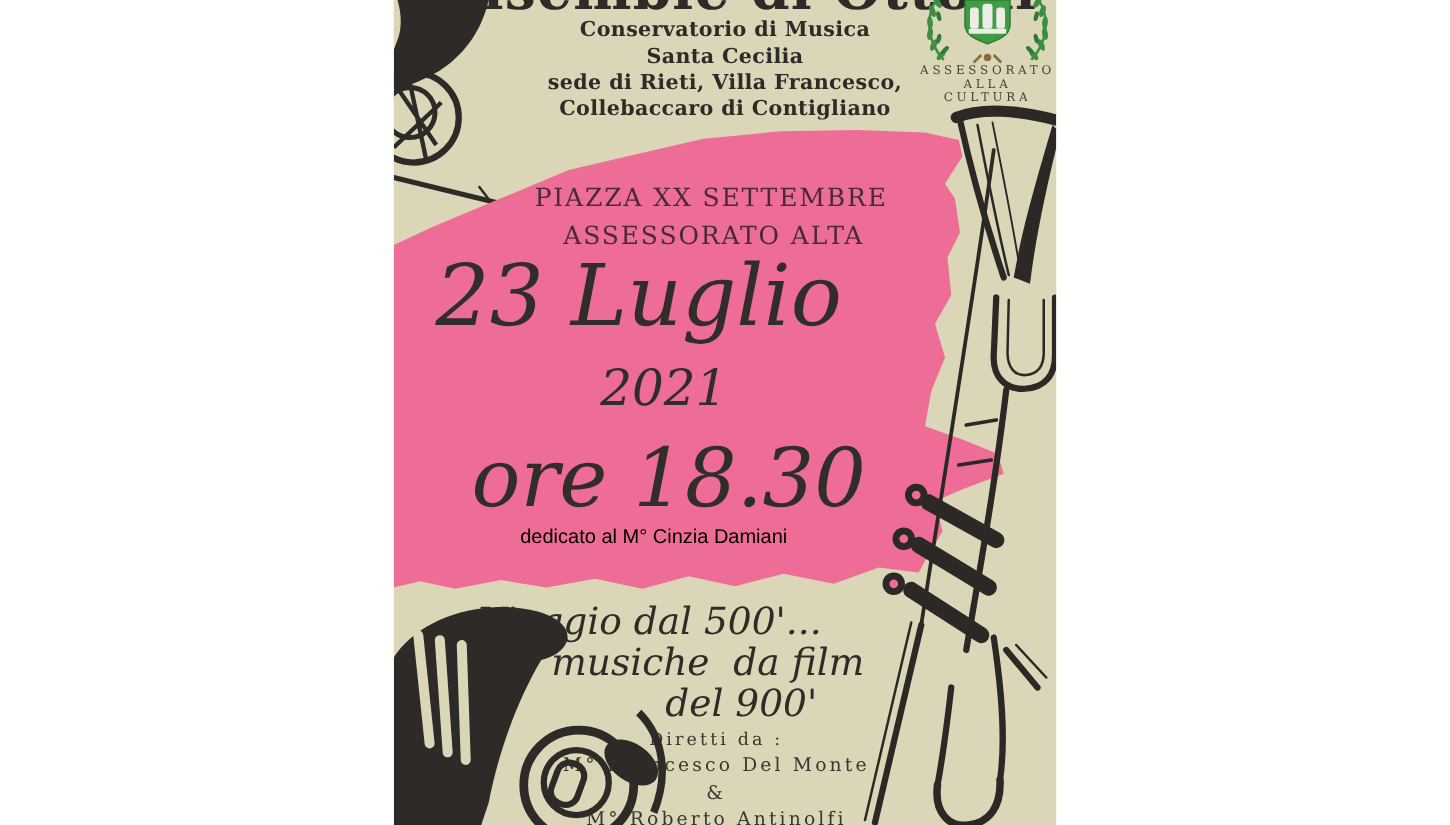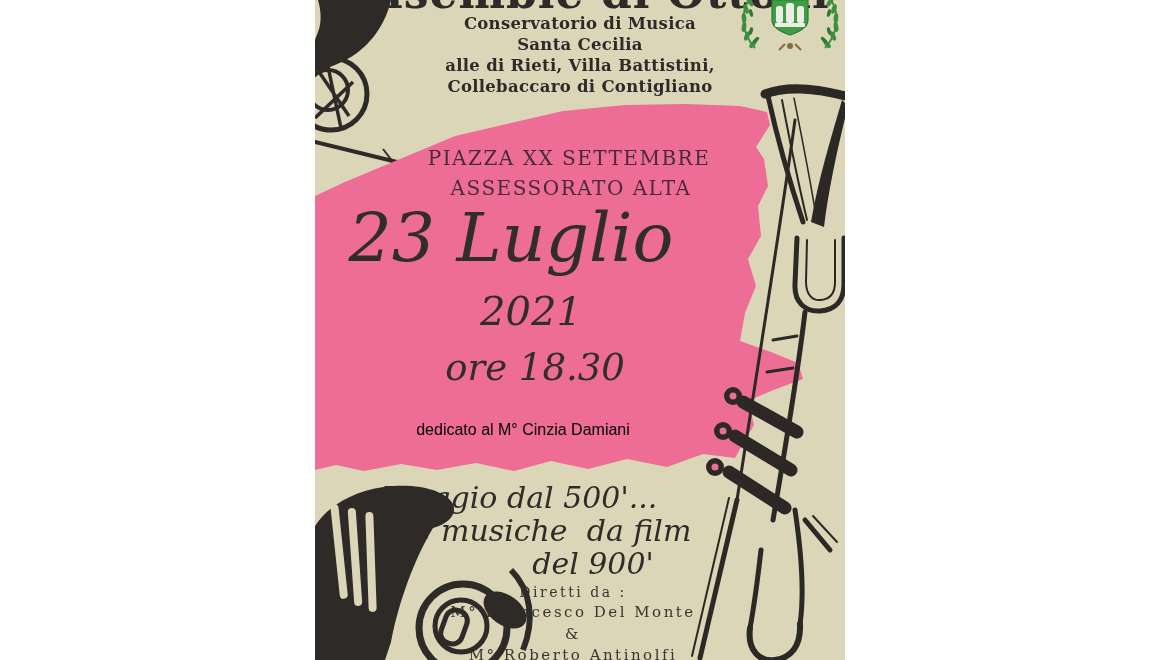--- a/index.html
+++ b/index.html
@@ -32,21 +32,21 @@
 <div class="stage">
   <div class="poster">
 
     <div class="title-clip">
       <span>Ensemble di Ottoni</span>
     </div>
 
     <div class="hdr">
       <div>Conservatorio di Musica</div>
       <div>Santa Cecilia</div>
-      <div>alle di Rieti, Villa Battistini,</div>
+      <div>sede di Rieti, Villa Francesco,</div>
       <div>Collebaccaro di Contigliano</div>
     </div>
 
     <svg class="abs" style="left:410px;top:0" width="130" height="52" viewBox="0 0 130 52">
       <g>
         <path d="M30,48 C17,34 15,14 24,0" fill="none" stroke="#3c8f40" stroke-width="2"></path>
         <path d="M100,48 C113,34 115,14 106,0" fill="none" stroke="#3c8f40" stroke-width="2"></path>
         <g fill="#3c8f40">
           <ellipse cx="28" cy="44" rx="5" ry="2.3" transform="rotate(-50 28 44)"></ellipse>
           <ellipse cx="22" cy="36" rx="5" ry="2.3" transform="rotate(-65 22 36)"></ellipse>
@@ -73,20 +73,25 @@
         <path d="M60,44 L54,50 M70,44 L76,50" stroke="#8a6b3a" stroke-width="2"></path>
       </g>
       <g>
         <path d="M47,0 L83,0 L83,20 C83,28 74,32 65,35 C56,32 47,28 47,20 Z" fill="#3f9e44" stroke="#2f7a33" stroke-width="1.2"></path>
         <rect x="51" y="6" width="7" height="17" rx="2.5" fill="#eeece6"></rect>
         <rect x="61" y="3" width="8" height="20" rx="2.5" fill="#eeece6"></rect>
         <rect x="72" y="6" width="7" height="17" rx="2.5" fill="#eeece6"></rect>
         <rect x="50" y="23" width="30" height="4" rx="1" fill="#eeece6"></rect>
       </g>
     </svg>
+    <div class="logo-cap">
+      <div>ASSESSORATO</div>
+      <div>ALLA</div>
+      <div>CULTURA</div>
+    </div>
 
     <svg class="abs" style="left:0;top:0" width="110" height="175" viewBox="0 0 110 175">
       <path d="M3,0 L76,0 C70,26 55,45 36,57 C22,65 8,70 0,72 L0,38 C8,26 6,10 3,0 Z" fill="#2d2a27"></path>
       <path d="M0,4 C4,16 5,28 0,40 Z" fill="#dbd6b8"></path>
       <circle cx="16" cy="94" r="36" fill="none" stroke="#2d2a27" stroke-width="5"></circle>
       <circle cx="13" cy="90" r="20" fill="none" stroke="#2d2a27" stroke-width="4"></circle>
       <path d="M0,66 L34,116 M0,118 L38,82 M12,62 L26,128" stroke="#2d2a27" stroke-width="3.5"></path>
       <path d="M0,142 L86,163" stroke="#2d2a27" stroke-width="4" stroke-linecap="round"></path>
       <path d="M68,149 L78,162" stroke="#2d2a27" stroke-width="2"></path>
       <circle cx="90" cy="164" r="4" fill="#2d2a27"></circle>
@@ -98,21 +103,21 @@
         455,125 441,147 449,159 453,186 443,206 446,236 433,259 441,286 430,313
         425,341 456,352 483,363 488,379 456,391 433,401 439,425 426,447 420,458
         388,454 352,467 312,459 273,469 236,461 199,471 161,463 122,470 86,464
         49,471 21,465 0,470"></polygon>
     </svg>
 
     <div class="abs ctr loc" style="left:254px;top:146px">PIAZZA XX SETTEMBRE</div>
     <div class="abs ctr loc" style="left:256px;top:176px">ASSESSORATO ALTA</div>
     <div class="abs ctr big" style="left:196px;top:198px;font-size:68px">23 Luglio</div>
     <div class="abs ctr big" style="left:216px;top:288px;font-size:40px">2021</div>
-    <div class="abs ctr big" style="left:220px;top:346px;font-size:37px">ore 18.30</div>
+    <div class="abs ctr big" style="left:220px;top:346px;font-size:65px">ore 18.30</div>
     <div class="abs ctr ded" style="left:208px;top:421px">dedicato al M° Cinzia Damiani</div>
 
     <div class="abs ctr prog" style="left:205px;top:480px">Viaggio dal 500'...</div>
     <div class="abs ctr prog" style="left:219px;top:513px">alle musiche  da film</div>
     <div class="abs ctr prog" style="left:278px;top:546px">del 900'</div>
 
     <div class="abs ctr dir" style="left:258px;top:584px;font-size:14px">Diretti da :</div>
     <div class="abs ctr dir" style="left:258px;top:603px">M° Francesco Del Monte</div>
     <div class="abs ctr dir" style="left:258px;top:625px">&amp;</div>
     <div class="abs ctr dir" style="left:258px;top:646px">M° Roberto Antinolfi</div>

